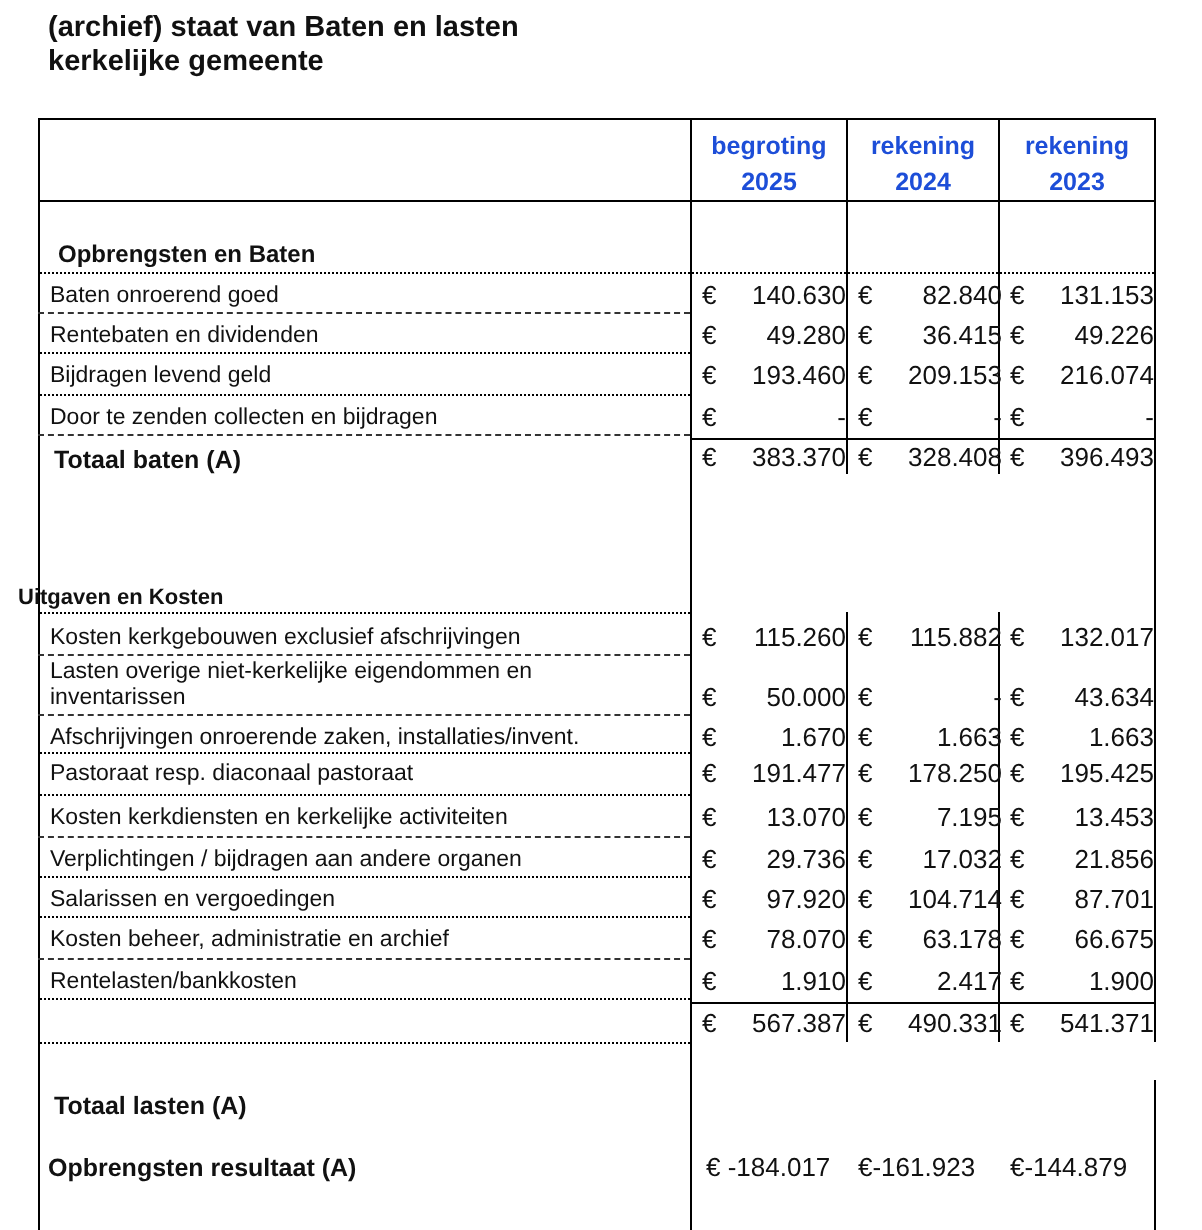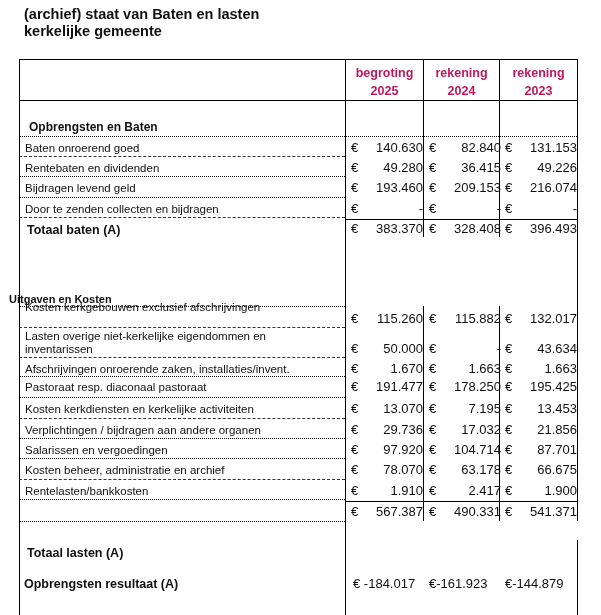--- a/index.html
+++ b/index.html
@@ -3,21 +3,21 @@
   <meta charset="utf-8">
   <style>
     html, body { margin: 0; padding: 0; background: #ffffff; }
     body { width: 601px; height: 615px; position: relative; overflow: hidden;
            font-family: "Liberation Sans", sans-serif; color: #111; }
     .title { position: absolute; left: 24px; top: 6px; font-weight: bold; font-size: 14.5px; line-height: 17px; color: #111; }
     .vline { position: absolute; width: 1px; background: #000; }
     .hline { position: absolute; height: 1px; background: #000; }
     .dotted { position: absolute; height: 0; border-top: 1.5px dotted #000; }
     .dashed { position: absolute; height: 0; border-top: 1px dashed #333; }
-    .hdr { position: absolute; top: 64px; width: 77px; text-align: center; font-weight: bold; font-size: 12.5px; line-height: 18px; color: #be185d; }
+    .hdr { position: absolute; top: 64px; width: 77px; text-align: center; font-weight: bold; font-size: 12.5px; line-height: 18px; color: #1d4ed8; }
     .lbl { position: absolute; left: 25px; font-size: 11.5px; color: #111; white-space: nowrap; line-height: 14px; }
     .lbl.bold { font-weight: bold; font-size: 12.5px; left: 27px; }
     .sec { position: absolute; left: 29px; font-weight: bold; font-size: 11.5px; color: #111; }
     .val { position: absolute; width: 72px; height: 16px; font-family: "Liberation Sans", sans-serif; font-size: 13px; color: #111; }
     .val .eur { position: absolute; left: 0; top: 0; }
     .val .amt { position: absolute; right: 0; top: 0; }
     .res { position: absolute; font-size: 13px; color: #111; white-space: nowrap; }
   </style>
 </head>
 <body>
@@ -143,21 +143,21 @@
         <span class="amt">328.408</span>
       </div>
       <div class="val" style="left: 505px; top: 221px;">
         <span class="eur">€</span>
         <span class="amt">396.493</span>
       </div>
     </div>
   </div>
 <div id="expense-rows">
     <div>
-      <div class="lbl" style="top: 300px;">Kosten kerkgebouwen exclusief afschrijvingen</div>
+      <div class="lbl" style="top: 312px;">Kosten kerkgebouwen exclusief afschrijvingen</div>
       <div class="val" style="left: 351px; top: 311px;">
         <span class="eur">€</span>
         <span class="amt">115.260</span>
       </div>
       <div class="val" style="left: 429px; top: 311px;">
         <span class="eur">€</span>
         <span class="amt">115.882</span>
       </div>
       <div class="val" style="left: 505px; top: 311px;">
         <span class="eur">€</span>

